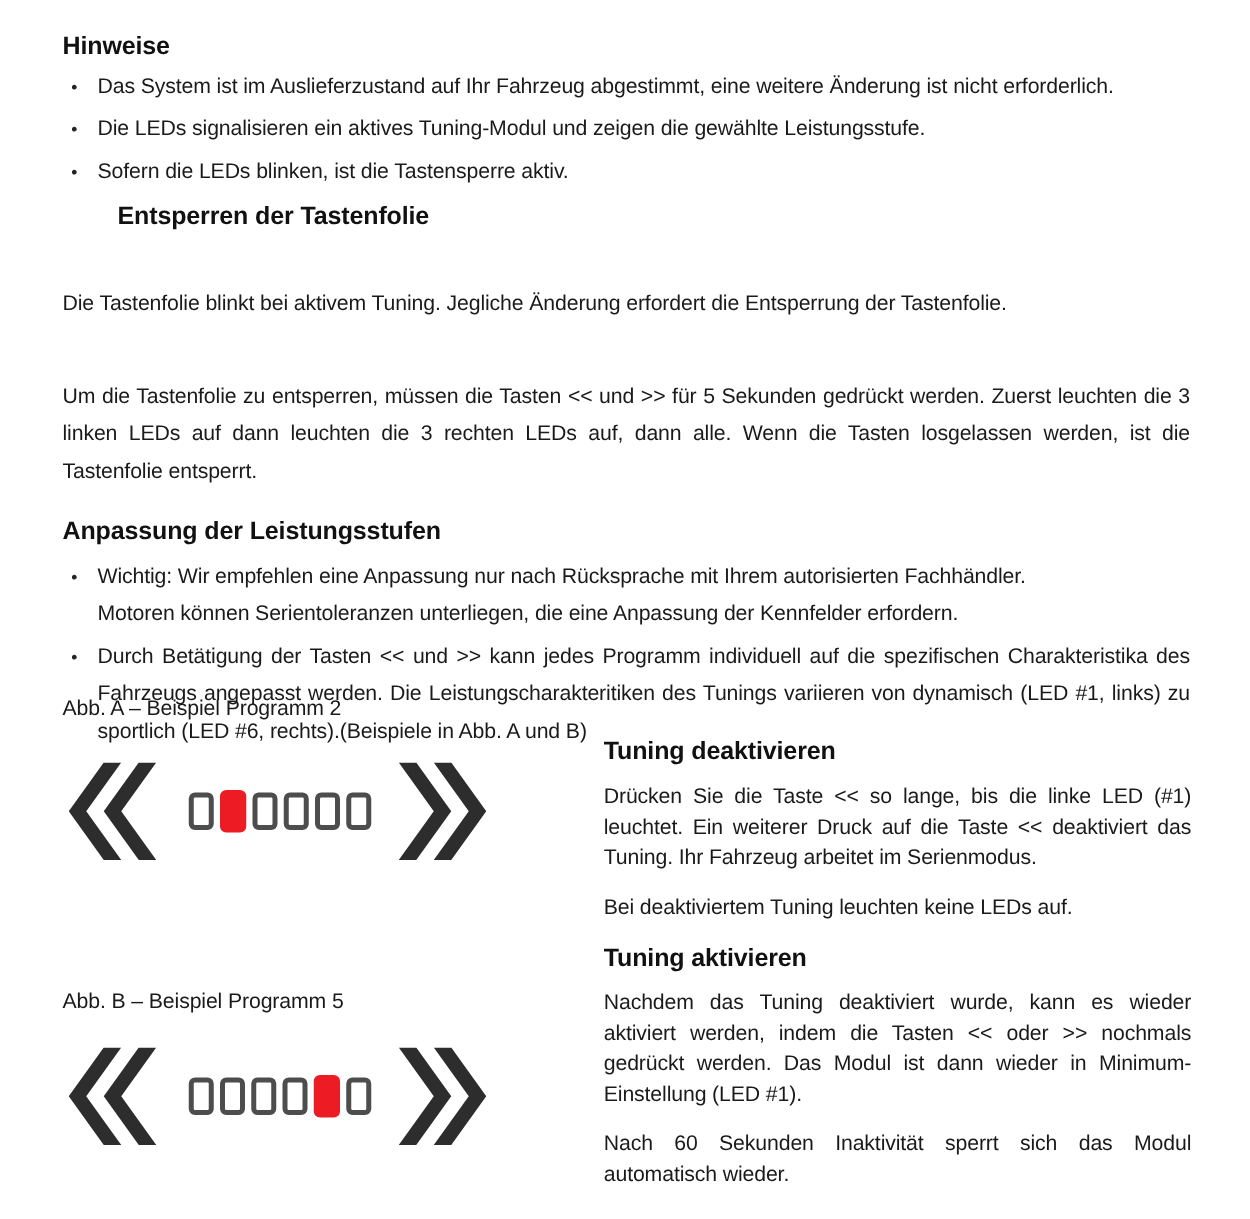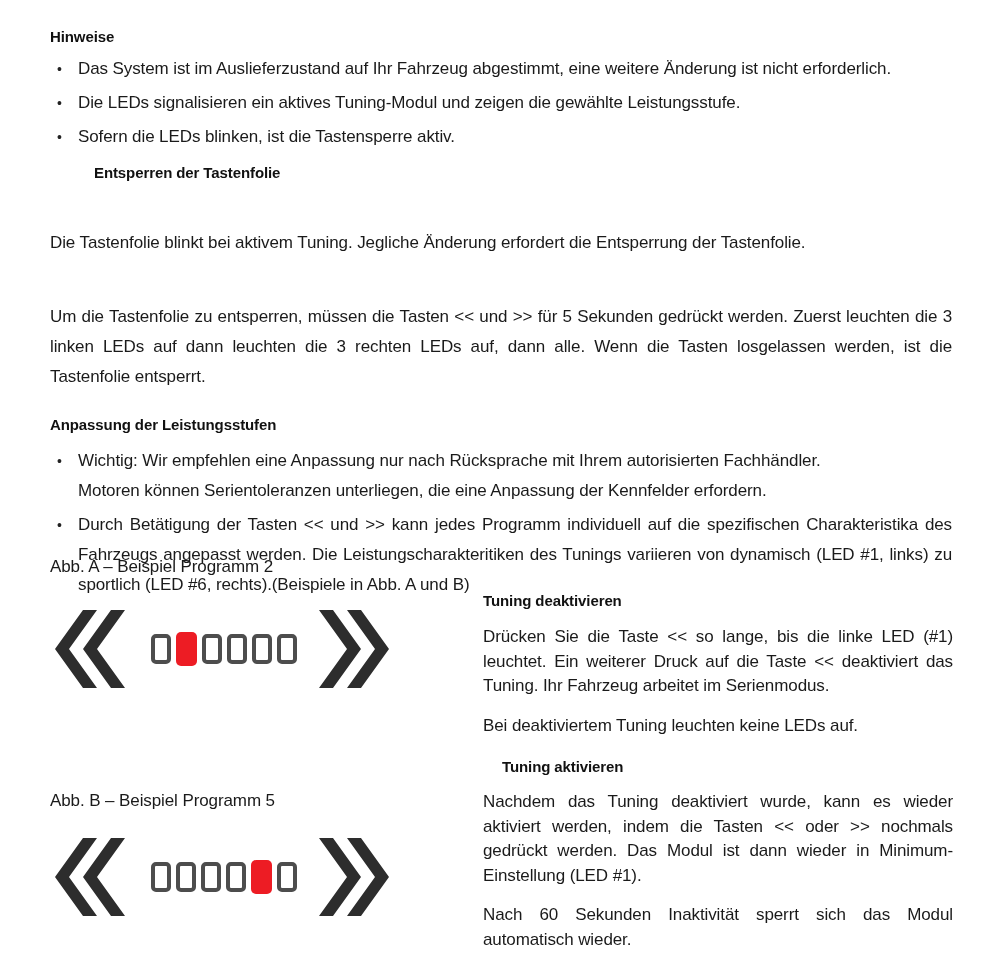--- a/index.html
+++ b/index.html
@@ -18,21 +18,21 @@
   }
   .page{
     position:relative;
     width:1000px;height:975px;
     box-sizing:border-box;
     padding:26px 48px 0 50px;
     overflow:hidden;
   }
   h3{
     margin:0;
-    font-size:15px;
+    font-size:20px;
     line-height:22px;
     font-weight:700;
     color:#111;
   }
   .sec-title-gap{margin-bottom:6px;}
   ul.doc-list{
     margin:0;padding:0;list-style:none;
   }
   ul.doc-list li{
     position:relative;
@@ -97,21 +97,21 @@
     border-radius:5px;
     background:var(--led-active);
     margin:-2px 0;
   }
   .tuning-col{
     position:absolute;
     left:483px;top:50px;
     width:470px;
   }
   .tuning-col h3{line-height:22px;margin:0 0 13px 0;}
-  .tuning-col .h-aktivieren{margin-top:18px;margin-bottom:12px;margin-left:19px;}
+  .tuning-col .h-aktivieren{margin-top:18px;margin-bottom:12px;}
   .tuning-col p{
     margin:0 0 15px 0;
     line-height:24.5px;
     text-align:justify;
   }
   b{font-weight:400;}
 </style>
 </head>
 <body>
 

